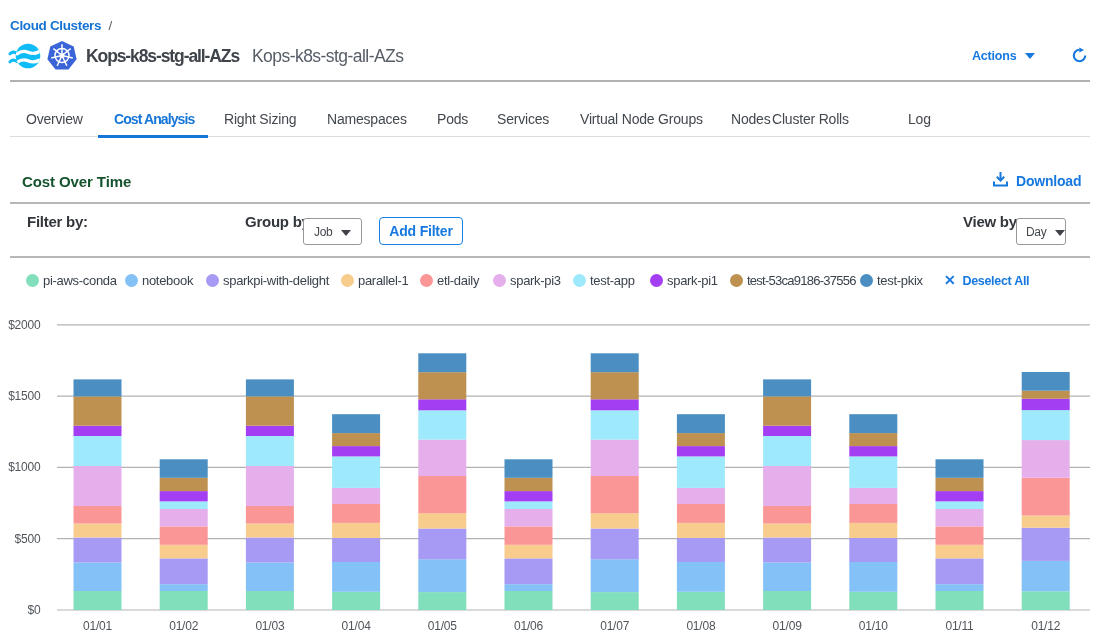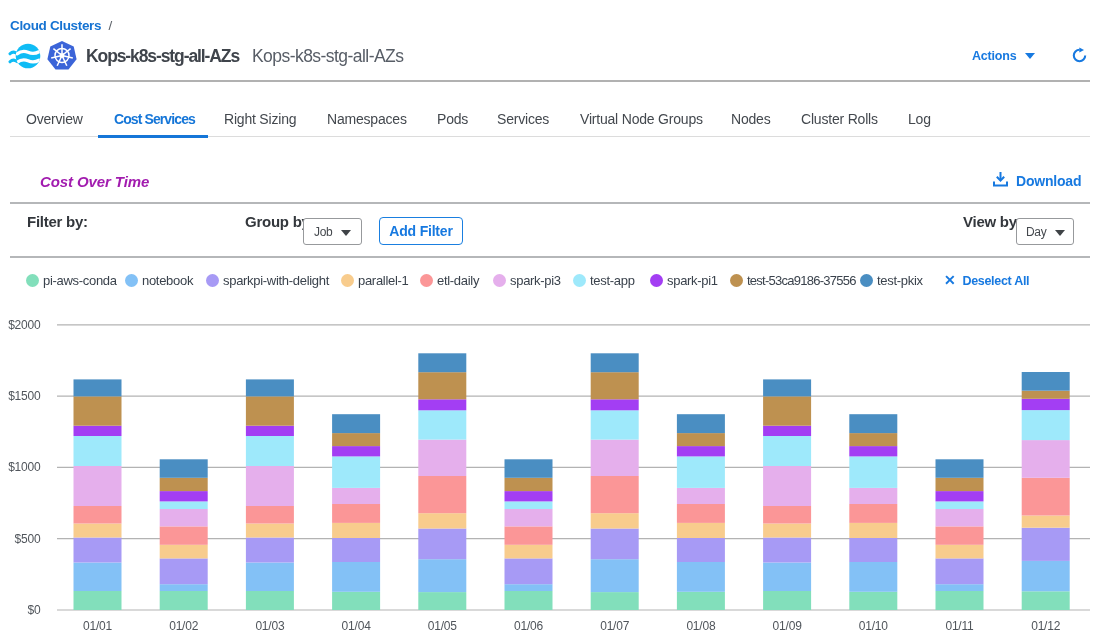--- a/index.html
+++ b/index.html
@@ -13,21 +13,21 @@
 #title-reg  { left:252px; top:38px; font-size:17.5px; font-weight:400; color:#575D66; letter-spacing:-0.55px; }
 #actions { left:972px; top:41px; font-size:12.5px; font-weight:700; color:#1779E0; letter-spacing:-0.2px; }
 #actions .tri { display:inline-block; width:0; height:0; border-left:5.5px solid transparent; border-right:5.5px solid transparent; border-top:6px solid #1779E0; margin-left:9px; position:relative; top:-1px;}
 .divider { position:absolute; left:10px; width:1080px; height:1.5px; background:#B1B1B1; }
 
 .tab { position:absolute; top:103px; font-size:14px; color:#43484E; letter-spacing:-0.2px; }
 .tab.active { color:#1576D8; font-weight:700; letter-spacing:-0.9px; }
 #tabline { position:absolute; left:10px; width:1080px; top:128px; height:1px; background:#DCDCDC; }
 #tabunder { position:absolute; left:98px; top:126.5px; width:110px; height:3px; background:#1576D8; }
 
-#costover { left:40px; top:165px; font-size:15px; font-weight:700; color:#a21caf; letter-spacing:-0.1px;font-style:italic; }
+#costover { left:22px; top:165px; font-size:15px; font-weight:700; color:#14532d; letter-spacing:-0.1px; }
 #download { left:1016px; top:165px; font-size:14px; font-weight:700; color:#1779E0; letter-spacing:-0.2px; }
 
 .blabel { position:absolute; font-size:15px; font-weight:700; color:#33373C; top:205px; letter-spacing:-0.25px;}
 .selbox { position:absolute; top:210px; height:27px; border:1px solid #97999C; border-radius:3px; background:#fff; font-size:12px; color:#44484D; letter-spacing:-0.35px; }
 .selbox .txt { position:absolute; top:6px; }
 .seltri { position:absolute; width:0; height:0; border-left:5.5px solid transparent; border-right:5.5px solid transparent; border-top:6px solid #3F4347; top:11px; }
 #addfilter { position:absolute; left:379px; top:209px; width:84px; height:28px; border:1px solid #1A7FE0; border-radius:4px; background:#fff; color:#1779E0; font-weight:700; font-size:14px; text-align:center; line-height:26px; letter-spacing:-0.2px; }
 
 .litem { position:absolute; top:263px; height:14px; }
 .ldot { display:inline-block; width:13px; height:13px; border-radius:50%; vertical-align:middle; }
@@ -70,28 +70,28 @@
   <div class="abs" id="title-reg">Kops-k8s-stg-all-AZs</div>
   <div class="abs" id="actions">Actions<span class="tri"></span></div>
   <svg class="abs" style="left:1071px; top:39px;" width="17" height="17" viewBox="0 0 17 17">
     <path d="M14.2 8.5 A5.7 5.7 0 1 1 8.5 2.8" fill="none" stroke="#1779E0" stroke-width="2.1"></path>
     <path d="M8.3 0.4 L13 2.9 L8.3 5.4 Z" fill="#1779E0"></path>
   </svg>
 
   <div class="divider" style="top:72px;"></div>
 
   <div class="tab" style="left:26px">Overview</div>
-<div class="tab active" style="left:114px">Cost Services</div>
+<div class="tab active" style="left:114px">Cost Analysis</div>
 <div class="tab" style="left:224px">Right Sizing</div>
 <div class="tab" style="left:327px">Namespaces</div>
 <div class="tab" style="left:437px">Pods</div>
 <div class="tab" style="left:497px">Services</div>
 <div class="tab" style="left:580px">Virtual Node Groups</div>
 <div class="tab" style="left:731px">Nodes</div>
-<div class="tab" style="left:801px">Cluster Rolls</div>
+<div class="tab" style="left:772px">Cluster Rolls</div>
 <div class="tab" style="left:908px">Log</div>
   <div id="tabline"></div>
   <div id="tabunder"></div>
 
   <div class="abs" id="costover">Cost Over Time</div>
   <svg class="abs" style="left:992px; top:163px;" width="17" height="17" viewBox="0 0 17 17">
     <path d="M2 10.5 L2 14.5 L15 14.5 L15 10.5" fill="none" stroke="#1779E0" stroke-width="2"></path>
     <line x1="8.5" y1="1" x2="8.5" y2="8.7" stroke="#1779E0" stroke-width="2"></line>
     <path d="M4.8 5.8 L8.5 9.5 L12.2 5.8" fill="none" stroke="#1779E0" stroke-width="2"></path>
   </svg>
@@ -100,21 +100,21 @@
   <div class="divider" style="top:194px; height:2px; background:#B5B7B9;"></div>
 
   <div class="blabel" style="left:27px;">Filter by:</div>
   <div class="blabel" style="left:245px;">Group by:</div>
   <div class="selbox" style="left:303px; width:59px;">
       <span class="txt" style="left:10px;text-align:right;">Job</span>
       <span class="seltri" style="left:37px;"></span>
     </div>
   <div id="addfilter">Add Filter</div>
   <div class="blabel" style="left:963px;">View by:</div>
-  <div class="selbox" style="left:1016px; width:58px;">
+  <div class="selbox" style="left:1016px; width:50px;">
       <span class="txt" style="left:9px;">Day</span>
       <span class="seltri" style="left:38px;"></span>
     </div>
 
   <div class="divider" style="top:247.8px; height:2px; background:#B5B7B9;"></div>
 
   <div class="litem" style="left:26px"><span class="ldot" style="background:#82DFBB"></span><span class="ltxt">pi-aws-conda</span></div>
 <div class="litem" style="left:125px"><span class="ldot" style="background:#83C1F6"></span><span class="ltxt">notebook</span></div>
 <div class="litem" style="left:206px"><span class="ldot" style="background:#A79AF5"></span><span class="ltxt">sparkpi-with-delight</span></div>
 <div class="litem" style="left:341px"><span class="ldot" style="background:#F8CC8D"></span><span class="ltxt">parallel-1</span></div>

